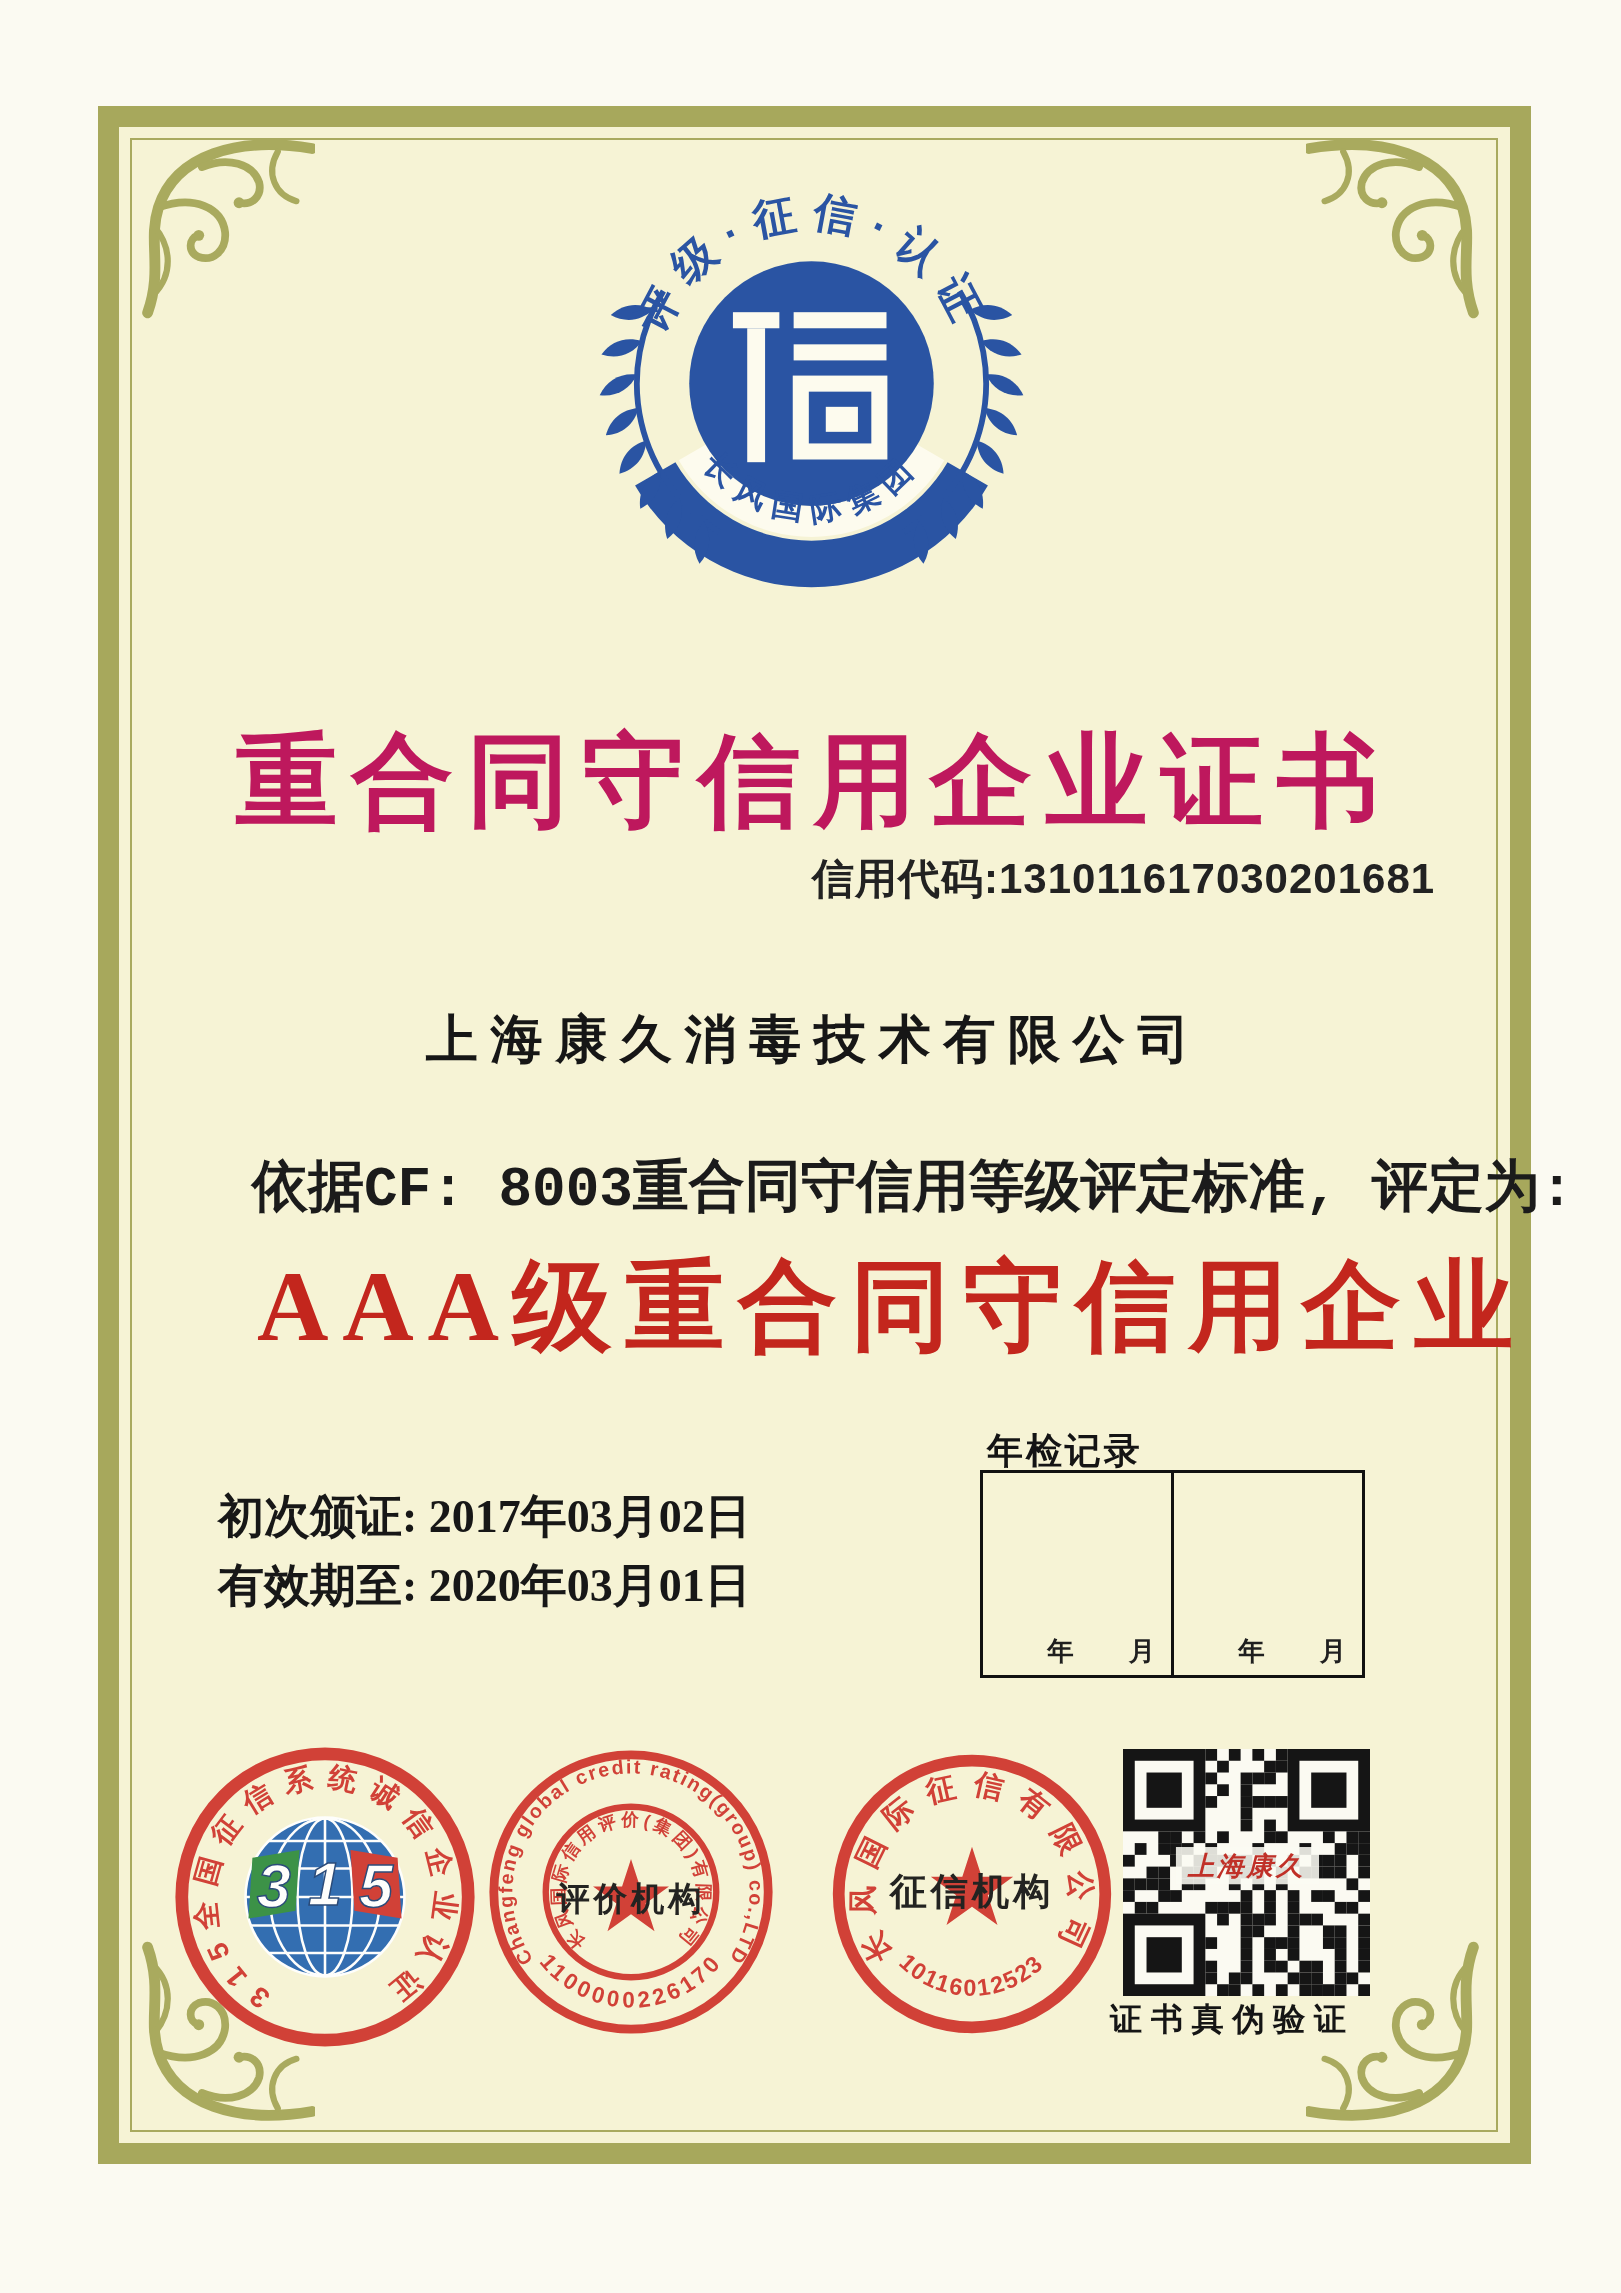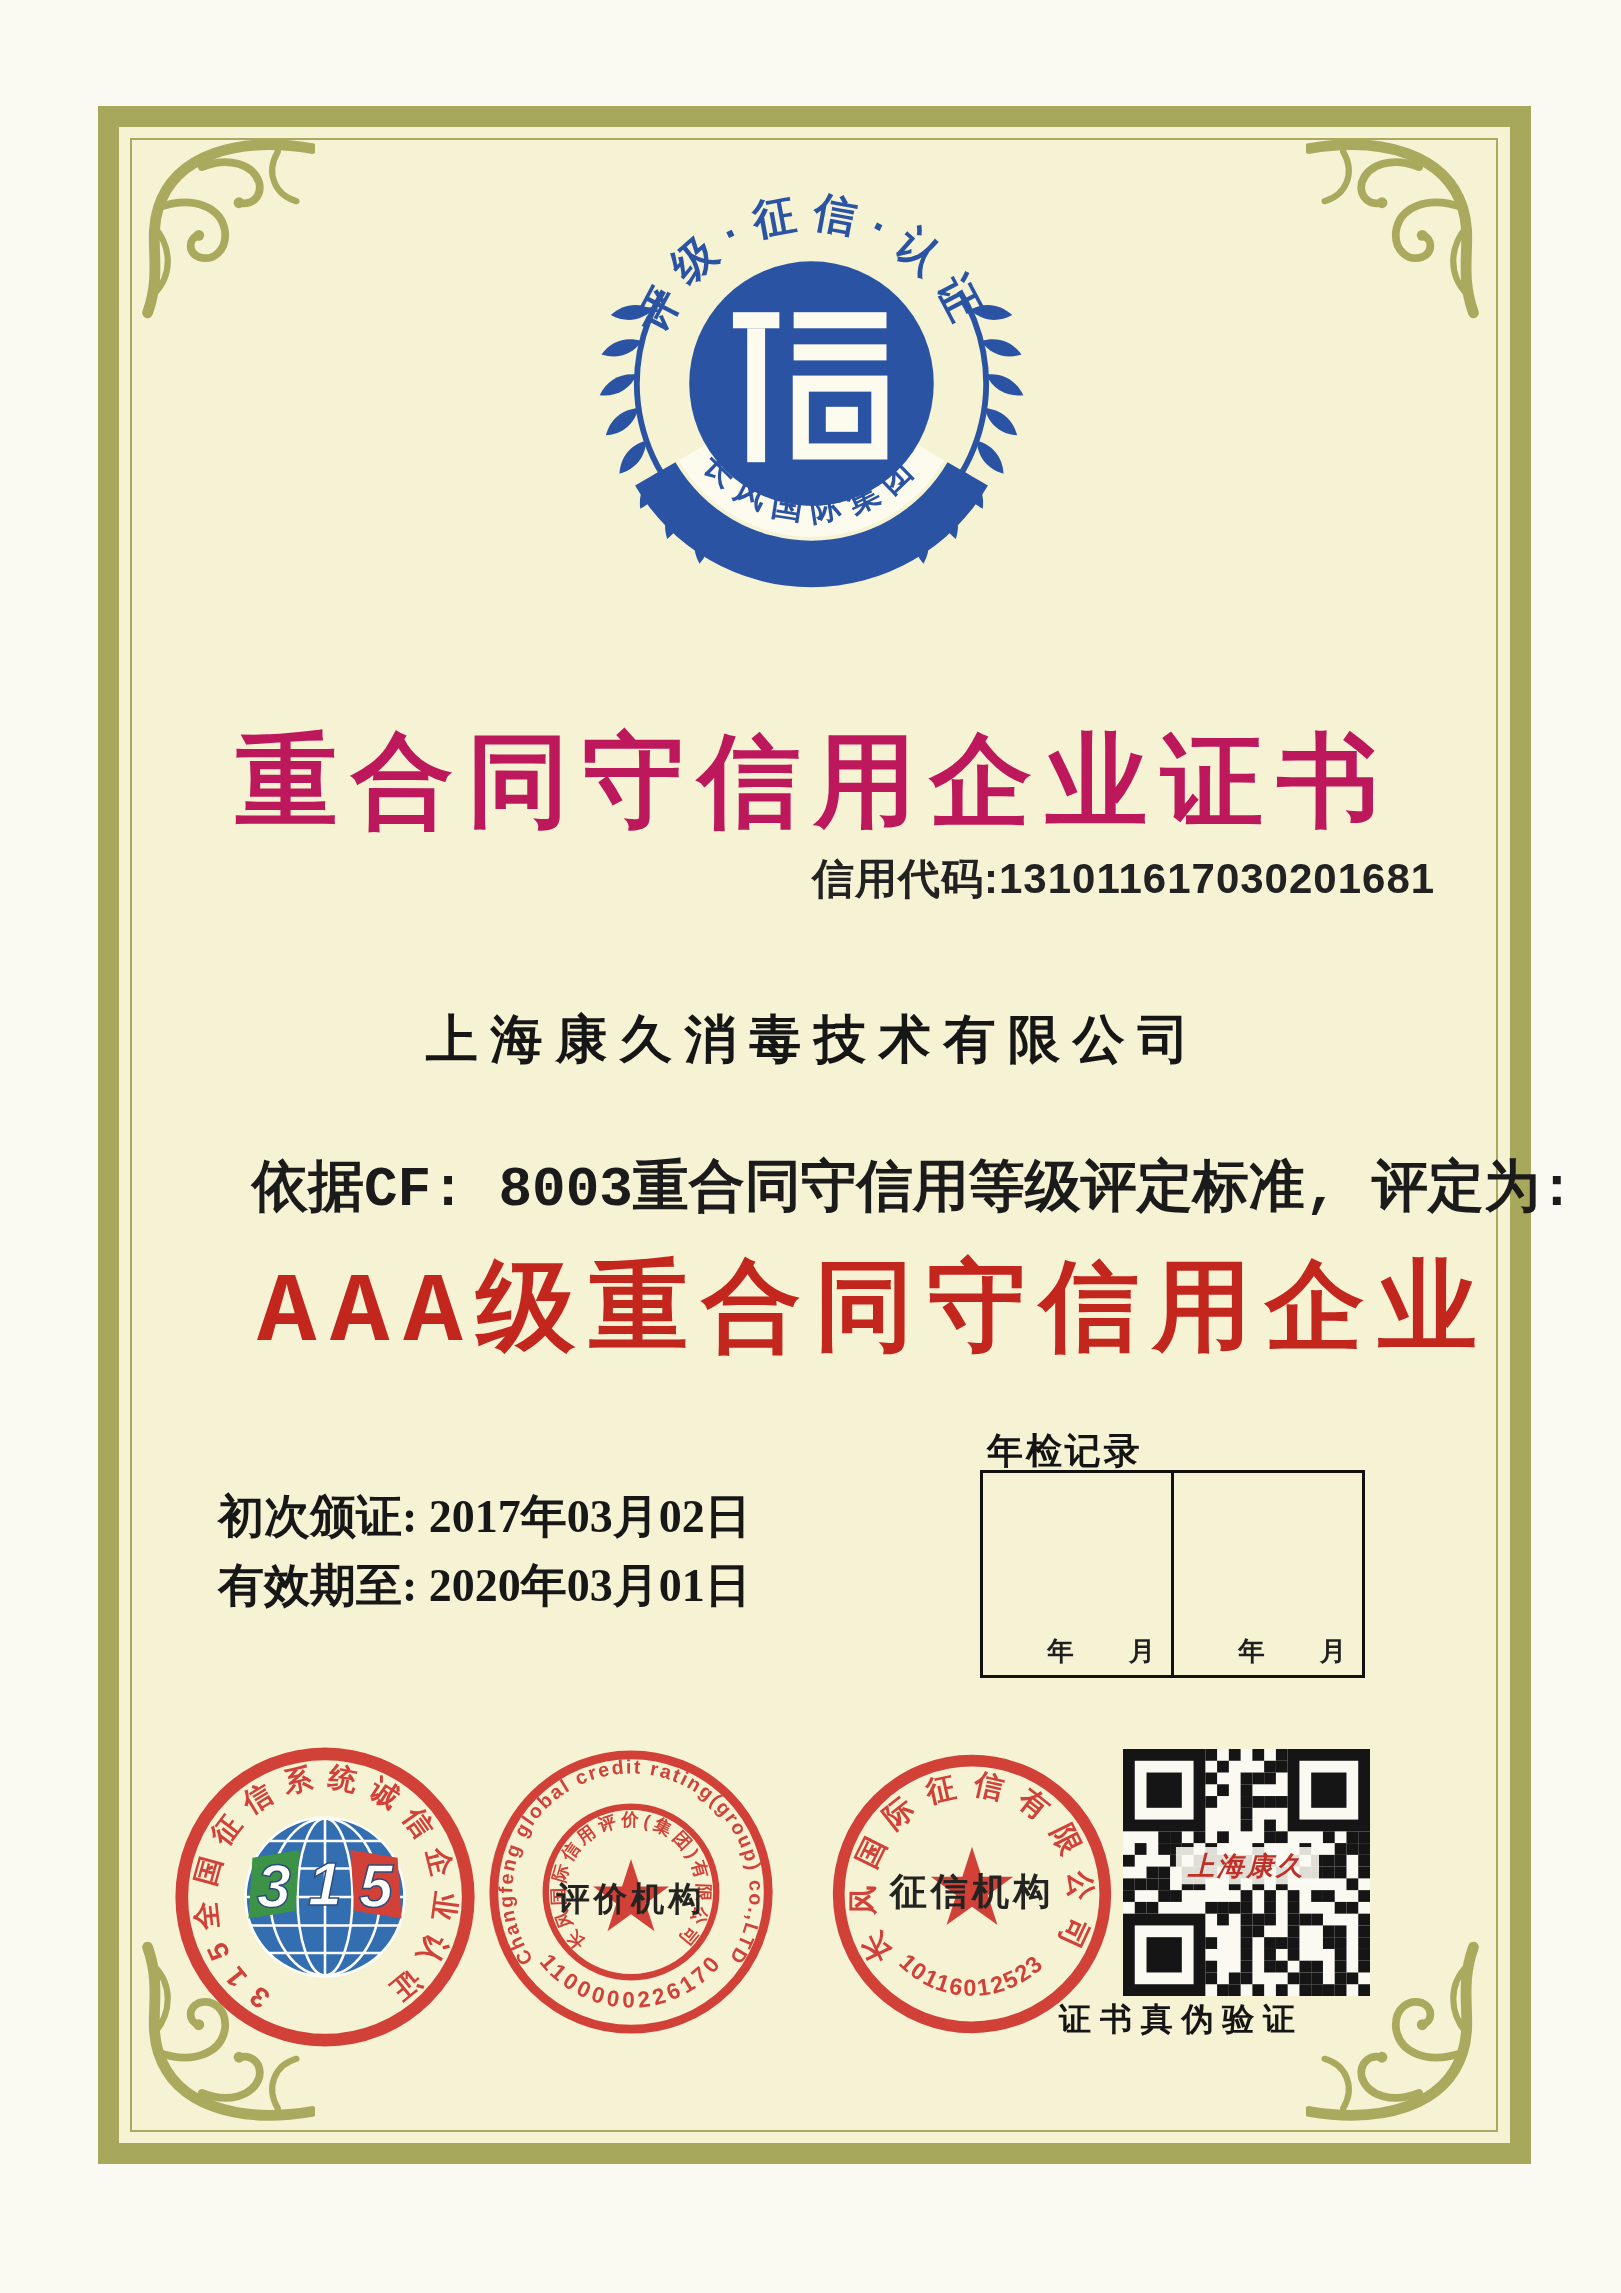--- a/index.html
+++ b/index.html
@@ -36,21 +36,21 @@
   .company{
     left:130px;top:1005px;width:1368px;text-align:center;
     font-size:52px;font-weight:800;letter-spacing:12.7px;color:#161616;
     white-space:nowrap;
   }
   .basis{
     left:252px;top:1149px;font-family:Liberation Mono, monospace;
     font-size:56px;font-weight:700;color:#1b1b1b;white-space:nowrap;
   }
   .rating{
-    left:257px;top:1241px;font-family:Liberation Mono, monospace;
+    left:257px;top:1241px;font-family:Liberation Serif, serif;
     font-size:99px;font-weight:700;color:#c3261d;letter-spacing:13.7px;
     white-space:nowrap;
   }
   .annual-label{
     left:987px;top:1427px;font-size:36px;font-weight:800;letter-spacing:2.9px;
     color:#141414;
   }
   .annual-table{
     left:980px;top:1470px;width:385px;height:208px;
     border:3.9px solid #111;box-sizing:border-box;display:flex;
@@ -62,21 +62,21 @@
     justify-content:flex-end;gap:55px;padding-right:15.7px;
     font-family:"Liberation Serif",serif;font-size:26.5px;font-weight:700;
   }
   .dates{left:202px;top:1482px;margin-left:16px;}
   .dates div{
     height:69px;line-height:69px;font-family:"Liberation Serif",serif;
     font-size:46px;font-weight:700;color:#171717;white-space:nowrap;
   }
   .seal{opacity:.93;}
   .qr-caption{
-    left:1056px;top:1998px;width:251px;text-align:center;
+    left:1107px;top:1998px;width:251px;text-align:center;
     font-family:"Liberation Serif",serif;font-size:32px;font-weight:700;
     letter-spacing:8.8px;color:#151515;white-space:nowrap;
   }
 </style>
 </head>
 <body>
 
 <svg width="0" height="0" style="position:absolute">
   <defs>
     <path id="star" d="M0,-34 L7.6,-10.5 L32.3,-10.5 L12.4,4 L20,27.5 L0,13 L-20,27.5 L-12.4,4 L-32.3,-10.5 L-7.6,-10.5 Z"></path>

